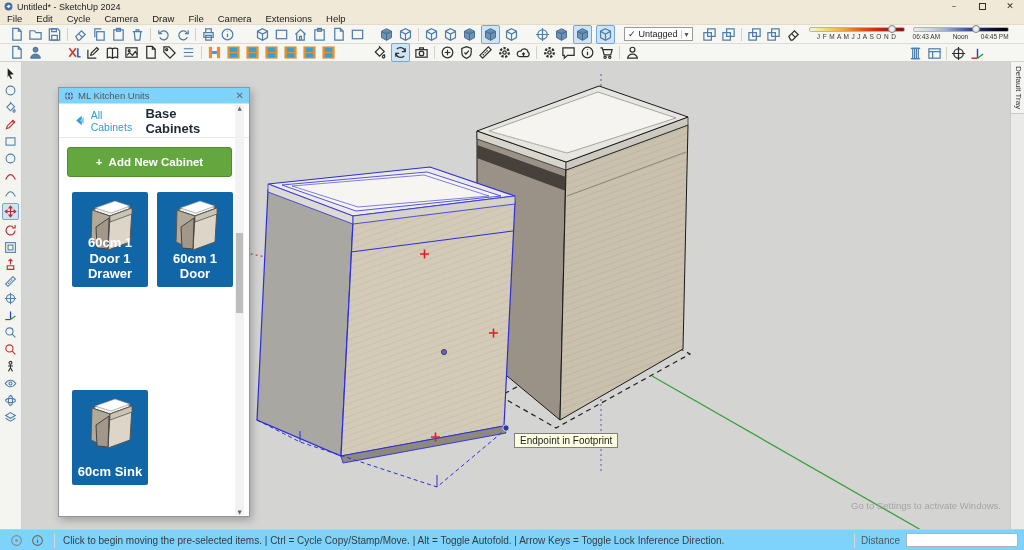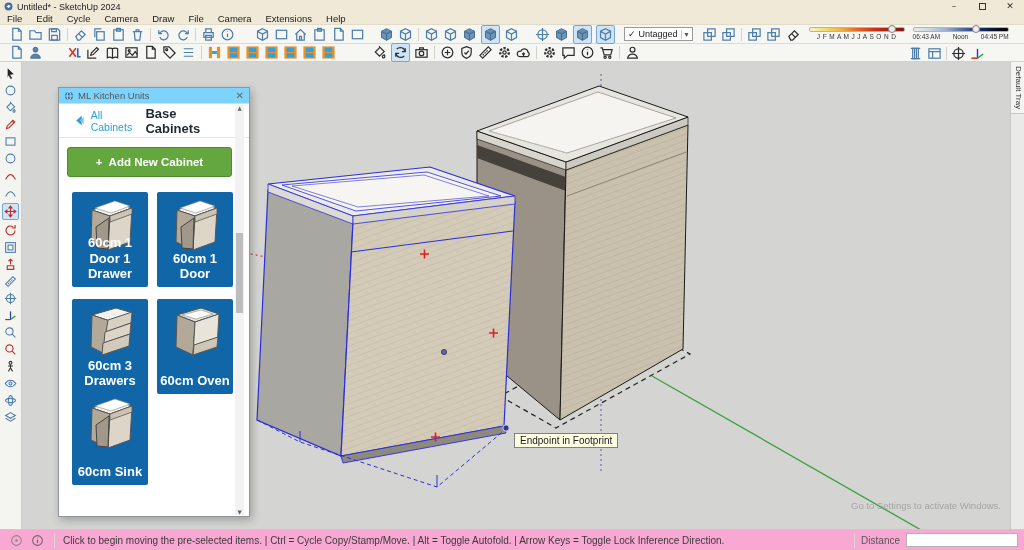--- a/index.html
+++ b/index.html
@@ -66,21 +66,21 @@
   .dlg-add{position:absolute;left:8px;top:59px;width:165px;height:30px;background:#63a73e;border:1px solid #4e8c2f;border-radius:3px;color:#fff;font-weight:bold;font-size:11.5px;display:flex;align-items:center;justify-content:center;gap:6px;font-family:"Liberation Sans",sans-serif}
   .cards{position:absolute;left:0;top:104px;width:178px;bottom:0}
   .card{position:absolute;width:76px;background:#1166a8;border-radius:2px;display:flex;flex-direction:column;align-items:center;justify-content:flex-end;height:95px;padding-bottom:5px}
   .card svg{position:absolute;top:6px;left:8px;width:60px;height:56px}
   .card-label{font-size:13px;font-weight:bold;color:#fff;text-align:center;line-height:1.2;padding:0 3px;position:relative}
   .dlg-scroll{position:absolute;right:5px;top:17px;bottom:1px;width:9px;background:#f2f2f2}
   .dlg-thumb{position:absolute;left:1px;width:7px;top:128px;height:80px;background:#bdbdbd}
   .scroll-arrow{position:absolute;left:0;width:9px;font-size:5.5px;color:#666;text-align:center}
 
   
-  .statusbar{position:absolute;left:0;right:0;bottom:0;height:21px;background:#f9a8d4;border-top:1px solid #c9c9c5;display:flex;align-items:center;font-size:10px;color:#3a3a3a}
+  .statusbar{position:absolute;left:0;right:0;bottom:0;height:21px;background:#7dd3fc;border-top:1px solid #c9c9c5;display:flex;align-items:center;font-size:10px;color:#3a3a3a}
   .sb-icons{display:flex;align-items:center;gap:8px;padding:0 10px}
   .sb-sep{width:1px;height:15px;background:#d6d6d2}
   .sb-msg{padding:0 8px;white-space:nowrap;overflow:hidden}
   .sb-right{margin-left:auto;display:flex;align-items:center;gap:6px;padding-right:6px}
   .sb-right .sb-sep{height:15px}
   .measure-label{color:#555}
   .measure-input{width:112px;height:14px;border:1px solid #b3b3af;background:#fff;font-size:10px;padding:0 3px;font-family:"Liberation Sans",sans-serif}
 </style>
 </head>
 <body>
@@ -787,32 +787,20 @@
           <use href="#s-minidoor"></use>
         </svg>
       <div class="card-label">60cm 1 Door 1 Drawer</div>
     </div>
     <div class="card" style="left:98px;top:0">
       <svg viewBox="0 0 60 56">
           <use href="#s-minidoor"></use>
         </svg>
       <div class="card-label">60cm 1 Door</div>
     </div>
-    <div class="card" style="left:13px;top:107px">
-      <svg viewBox="0 0 60 56">
-          <use href="#s-minidrawers"></use>
-        </svg>
-      <div class="card-label">60cm 3 Drawers</div>
-    </div>
-    <div class="card" style="left:98px;top:107px">
-      <svg viewBox="0 0 60 56">
-          <use href="#s-miniopen"></use>
-        </svg>
-      <div class="card-label">60cm Oven</div>
-    </div>
     <div class="card" style="left:13px;top:198px">
       <svg viewBox="0 0 60 56">
           <use href="#s-minidoor"></use>
         </svg>
       <div class="card-label">60cm Sink</div>
     </div>
 
   </div>
 
   <div class="dlg-scroll">

